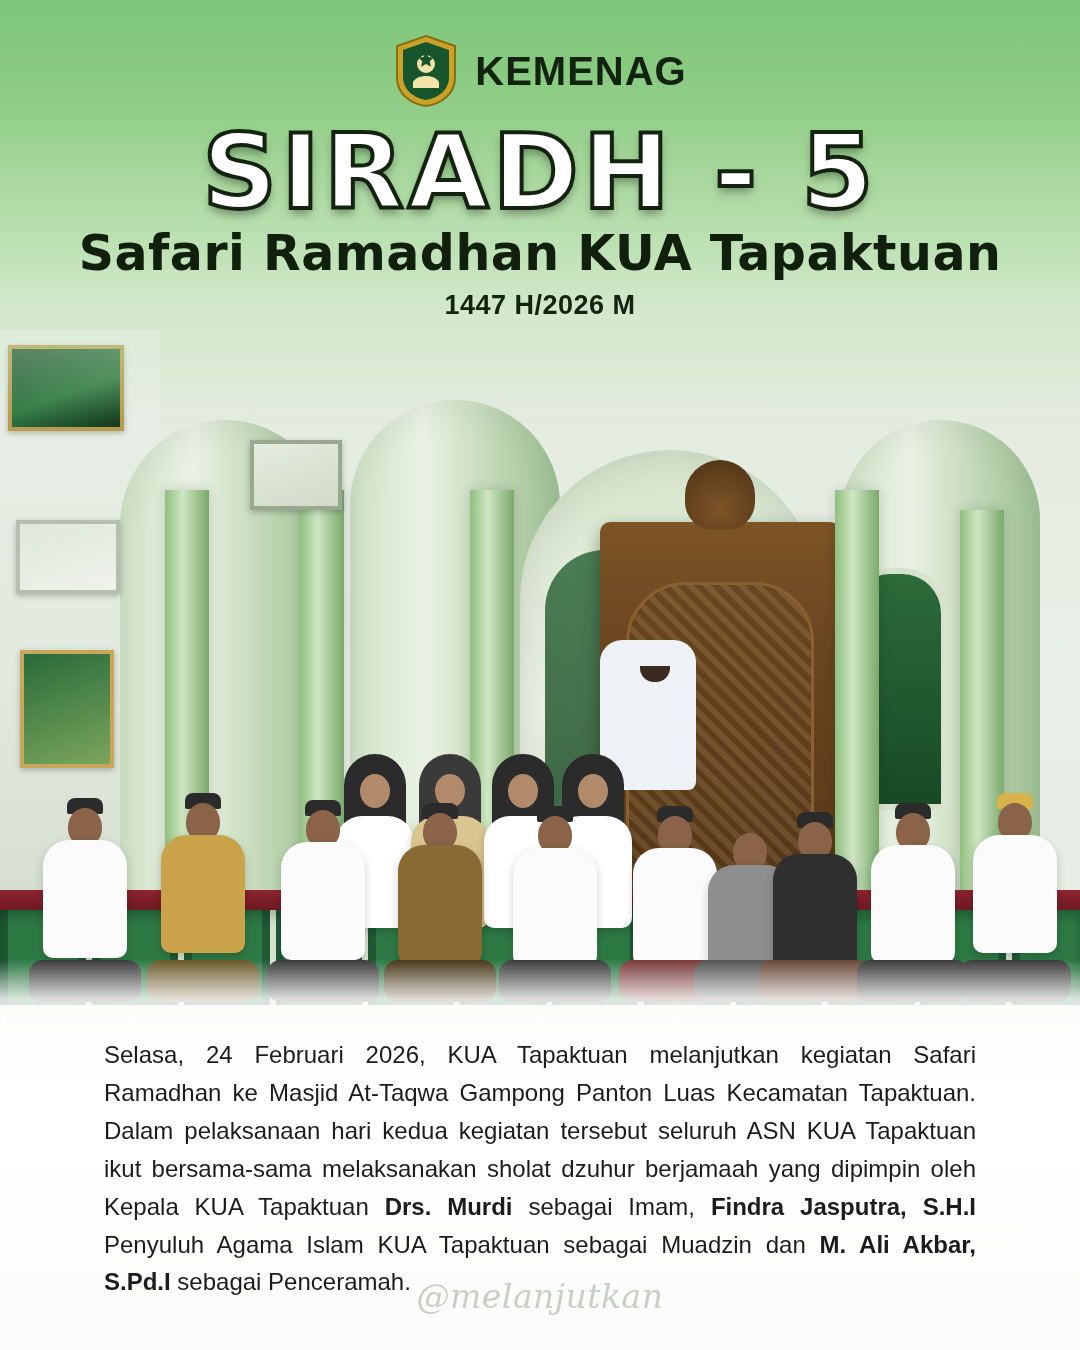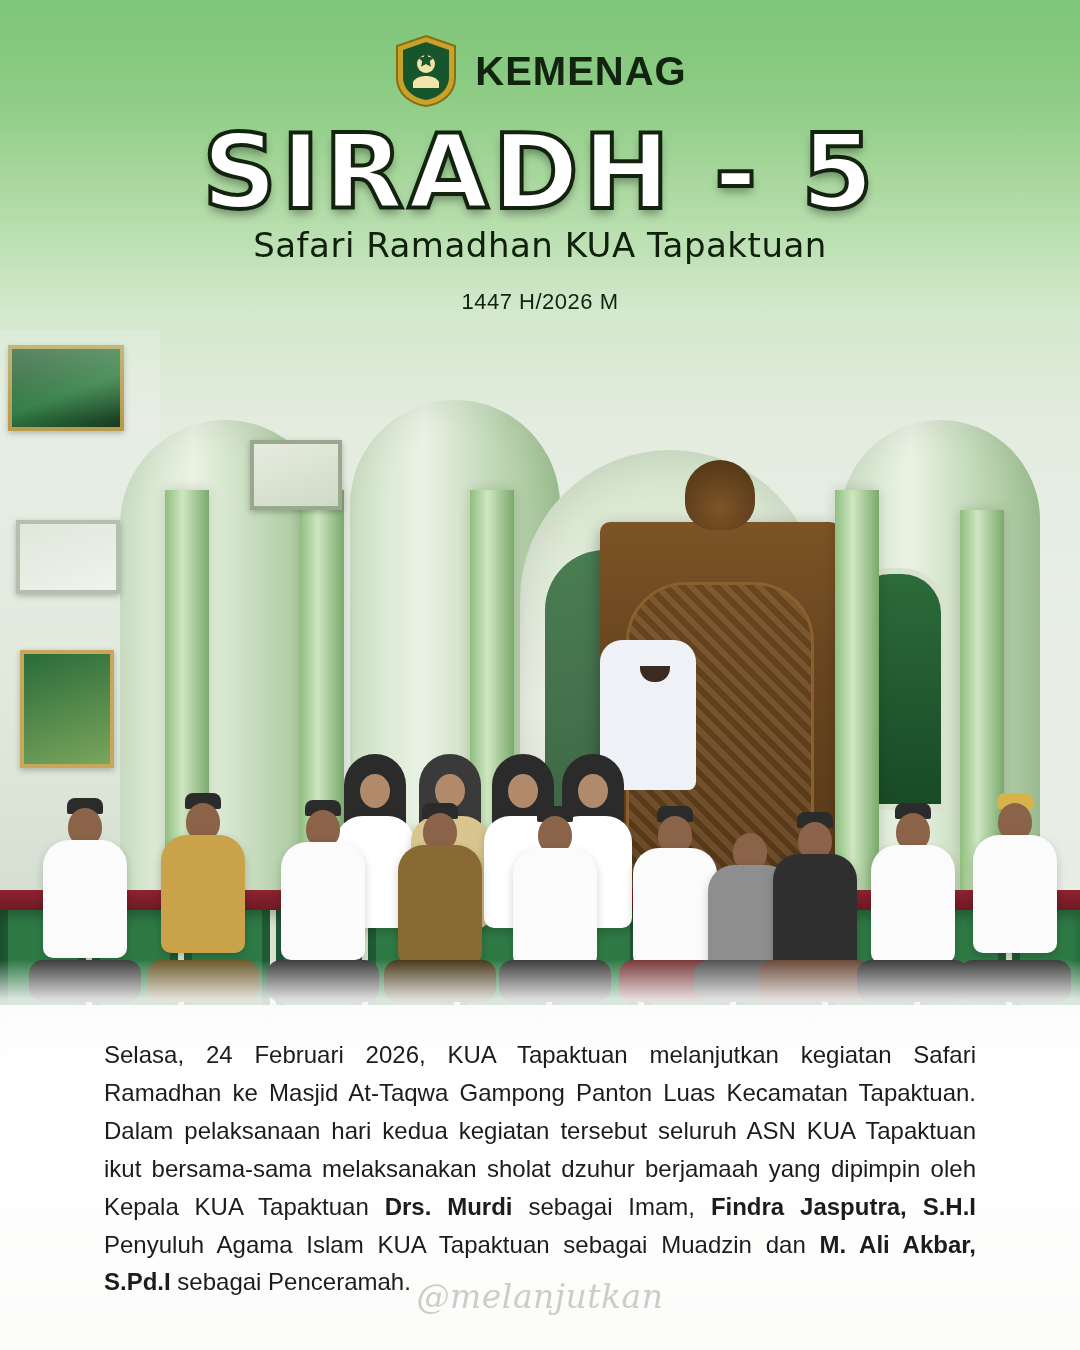--- a/index.html
+++ b/index.html
@@ -231,33 +231,33 @@
     font-weight:bold;
     font-size:104px;
     letter-spacing:4px;
     color:#ffffff;
     line-height:1.05;
     -webkit-text-stroke: 4px #13230f;
     text-shadow: 0 6px 10px rgba(0,0,0,.35);
   }
   .title-sub {
     font-family:"DejaVu Sans", sans-serif;
-    font-weight:normal;
-    font-size:34px;
+    font-weight:bold;
+    font-size:49px;
     color:#10200d;
     margin-top:-2px;
     letter-spacing:.5px;
     text-align:center;
   }
   .title-year {
     font-family:"Liberation Sans", sans-serif;
-    font-weight:normal;
-    font-size:22px;
+    font-weight:bold;
+    font-size:27px;
     color:#12230f;
-    margin-top:24px;
+    margin-top:8px;
     letter-spacing:.5px;
   }
 
   
   .caption-wrap {
     position:absolute; left:0; right:0; bottom:0; height:390px;
     background: linear-gradient(180deg, rgba(255,255,255,0) 0%, rgba(255,255,255,.82) 10%, rgba(255,255,255,.96) 26%, #ffffff 44%, #fbfcfa 100%);
   }
   .caption {
     position:absolute; left:104px; right:104px; top:52px;

